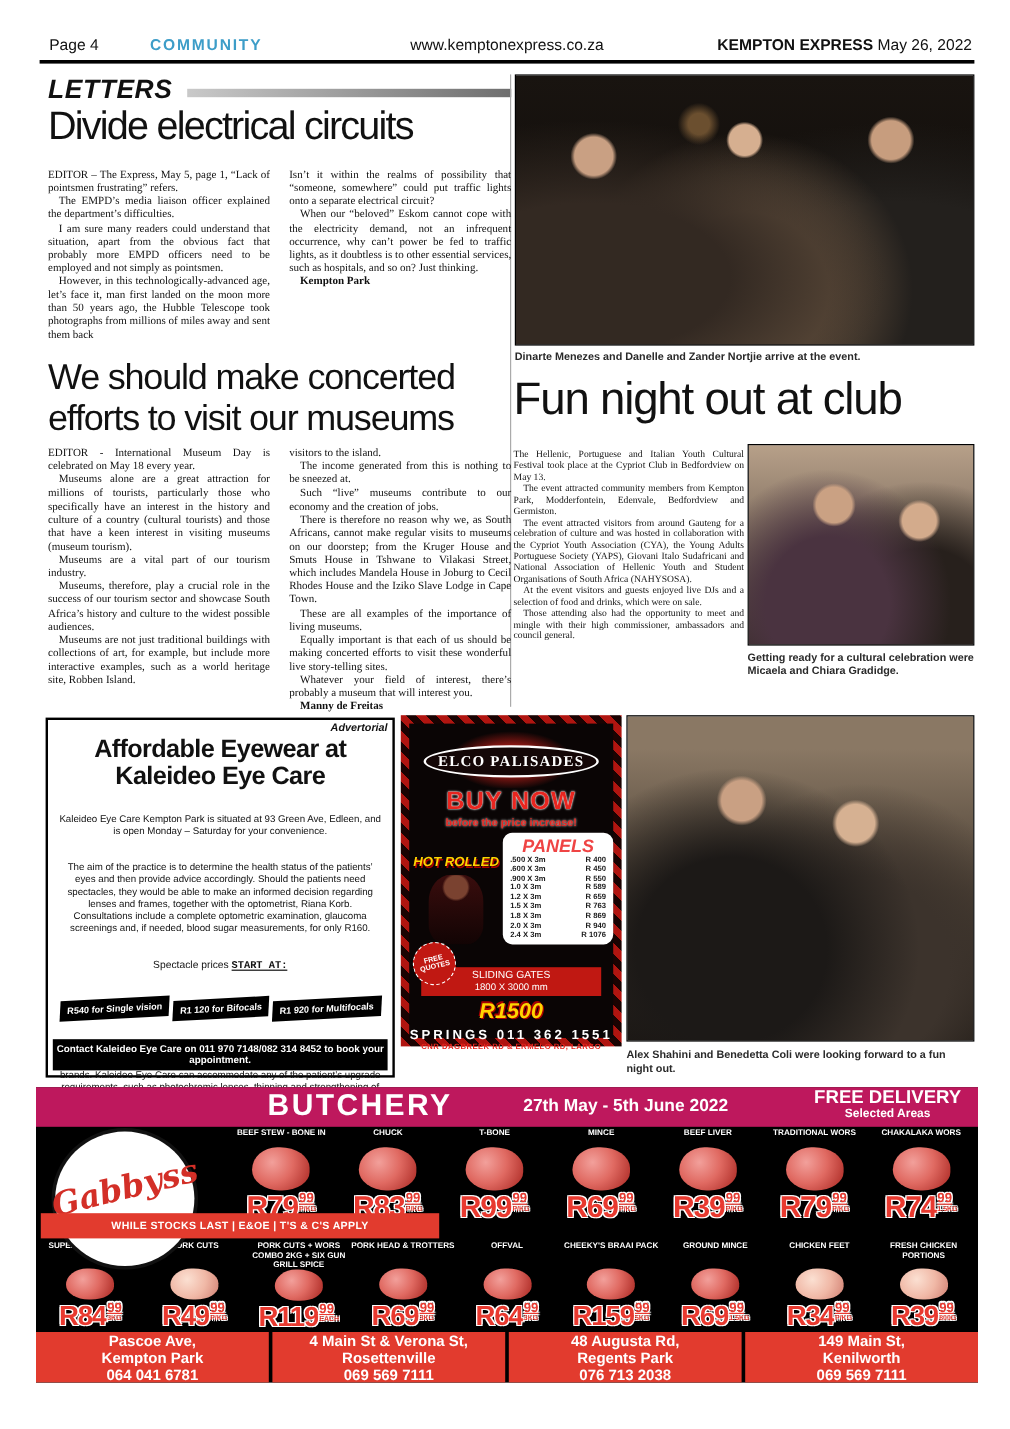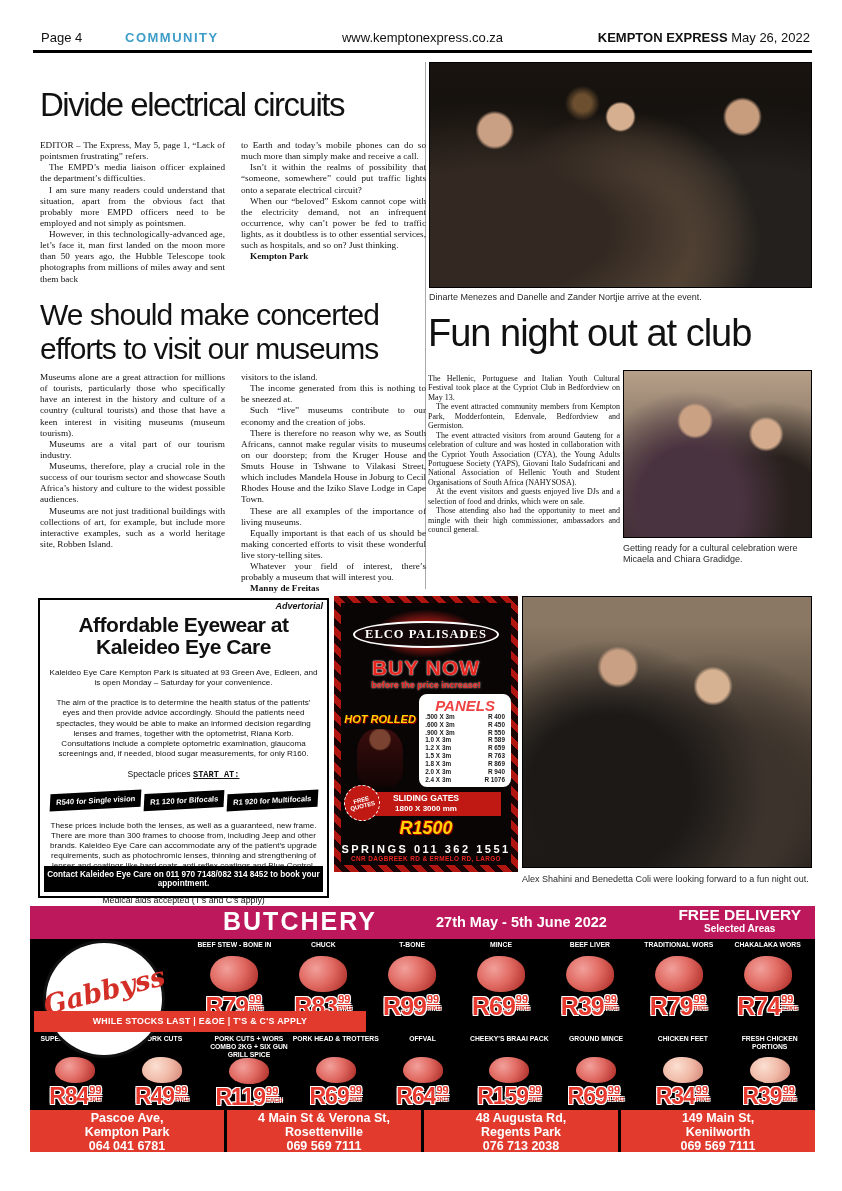--- a/index.html
+++ b/index.html
@@ -30,36 +30,36 @@
   .photo{border:1px solid #000;box-sizing:border-box;position:absolute;}
   .photo1{left:429px;top:62px;width:383px;height:226px;
     background:radial-gradient(circle at 17% 30%,#c9a083 0 4.5%,rgba(0,0,0,0) 5.5%),
       radial-gradient(circle at 50% 24%,#d6af90 0 5%,rgba(0,0,0,0) 6%),
       radial-gradient(circle at 82% 24%,#c79d7e 0 4.5%,rgba(0,0,0,0) 5.5%),
       radial-gradient(ellipse at 16% 75%,#332922 0 26%,rgba(0,0,0,0) 55%),
       radial-gradient(ellipse at 50% 80%,#5e4c3b 0 26%,rgba(0,0,0,0) 52%),
       radial-gradient(ellipse at 84% 78%,#23201d 0 28%,rgba(0,0,0,0) 55%),
       radial-gradient(circle at 40% 18%,#6b4f2f 0 3%,rgba(0,0,0,0) 6%),
       linear-gradient(#191410,#0b0907)}
-  .caption{position:absolute;font-size:9px;font-weight:normal;color:#2a2a2a;line-height:1.25;}
+  .caption{position:absolute;font-size:9px;font-weight:bold;color:#2a2a2a;line-height:1.25;}
   .cap1{left:429px;top:292px;width:383px;}
   .headline3{position:absolute;left:428px;top:314px;width:386px;font-size:38px;letter-spacing:-1px;line-height:1;}
   .club-body{position:absolute;left:428px;top:374px;width:192px;font-family:"Liberation Serif",serif;font-size:8px;line-height:1.18;text-align:justify;}
   .club-body p{margin:0;text-indent:8px;}
   .club-body p:first-child{text-indent:0;}
   .photo2{left:623px;top:370px;width:189px;height:168px;
     background:radial-gradient(circle at 38% 30%,#caa183 0 9%,rgba(0,0,0,0) 11%),
       radial-gradient(circle at 76% 38%,#d3ab8c 0 8%,rgba(0,0,0,0) 10%),
       radial-gradient(ellipse at 35% 80%,#4a3340 0 30%,rgba(0,0,0,0) 60%),
       radial-gradient(ellipse at 78% 82%,#27201c 0 26%,rgba(0,0,0,0) 55%),
       linear-gradient(#b7a089,#6f6053 60%,#352c24)}
   .cap2{left:623px;top:543px;width:189px;}
   
   .eye{position:absolute;left:38px;top:598px;width:291px;height:300px;border:2px solid #000;box-sizing:border-box;background:#fff;}
-  .eye-inner{position:relative;height:100%;padding:4px 8px;box-sizing:border-box;display:flex;flex-direction:column;gap:10px;text-align:center;}
+  .eye-inner{position:relative;height:100%;padding:4px 8px;box-sizing:border-box;display:flex;flex-direction:column;gap:20px;text-align:center;}
   .eye-advert{position:absolute;top:1px;right:4px;font-style:italic;font-weight:bold;font-size:9px;}
   .eye-title{margin-top:10px;font-size:21px;font-weight:900;line-height:1.05;letter-spacing:-.5px;}
   .eye-p{font-size:8.1px;line-height:1.25;margin:0;}
   .eye-pl{font-size:8.6px;}
   .eye-pl .u{font-weight:bold;text-decoration:underline;font-family:Liberation Mono, monospace;}
   .eye-btns{display:flex;justify-content:space-between;margin:2px 2px;}
   .eye-btn{background:#000;color:#fff;font-weight:bold;font-size:7.6px;padding:4px 6px;transform:rotate(-3deg) skewX(-6deg);white-space:nowrap;}
   .eye-med{font-size:8.8px;margin-top:3px;}
   .eye-hours{font-size:9.3px;}
   .eye-contact{position:absolute;left:4px;right:4px;bottom:4px;background:#000;color:#fff;font-weight:bold;font-size:8.2px;padding:4px 2px;}
@@ -72,21 +72,21 @@
   .elco-brand{position:relative;border:2px solid #fff;border-radius:50%;padding:4px 10px;color:#fff;font-weight:bold;font-size:12.5px;font-family:"Liberation Serif",serif;letter-spacing:1px;white-space:nowrap;background:#140707;}
   .elco-buy{margin-top:8px;font-size:21px;font-weight:900;color:#e8251f;letter-spacing:1px;text-shadow:0 0 2px #fff,0 0 1px #fff;}
   .elco-sub{font-size:9px;font-weight:900;color:#e8251f;text-shadow:0 0 2px #fff;}
   .elco-mid{display:flex;width:100%;margin-top:4px;}
   .elco-left{width:46%;position:relative;}
   .elco-hot{margin-top:19px;text-align:center;font-style:italic;font-weight:900;font-size:11px;color:#ffd400;text-shadow:1px 1px 0 #a00;}
   .elco-devil{margin:4px auto 0;width:46px;height:58px;border-radius:40% 40% 30% 30%;background:radial-gradient(circle at 50% 18%,#7a4230 0 18%,rgba(0,0,0,0) 22%),linear-gradient(#3a0d0d,#120404);}
   .elco-panels{width:54%;box-sizing:border-box;background:#fff;border:2px solid #fff;border-radius:8px;padding:2px 4px;}
   .elco-panels-title{color:#ef4444;font-weight:900;font-style:italic;font-size:15px;text-align:center;line-height:1;}
   .panel-row{display:flex;justify-content:space-between;font-size:6.4px;font-weight:bold;color:#1a1a1a;line-height:1.22;}
-  .elco-gates{margin-top:5px;width:88%;background:#c01812;color:#fff;text-align:center;font-weight:700;font-size:8.6px;line-height:1.15;padding:2px 0;}
+  .elco-gates{margin-top:19px;width:88%;background:#c01812;color:#fff;text-align:center;font-weight:400;font-size:8.6px;line-height:1.15;padding:2px 0;}
   .elco-gates .sz{font-size:8px;}
   .elco-price{margin-top:2px;font-style:italic;font-weight:900;font-size:18px;color:#ffd400;text-shadow:1px 1px 0 #a00,-1px -1px 0 #a00;}
   .elco-quotes{position:absolute;left:3px;bottom:44px;width:36px;height:36px;border-radius:50%;background:#c01812;color:#fff;font-weight:900;font-size:6px;display:flex;align-items:center;justify-content:center;text-align:center;transform:rotate(-14deg);border:1px dashed #fff;box-sizing:border-box;}
   .elco-phone{margin-top:4px;color:#fff;font-weight:900;font-size:11px;letter-spacing:2.5px;}
   .elco-addr{color:#e8251f;font-weight:bold;font-size:6.4px;letter-spacing:.4px;}
   
   .photo3{left:522px;top:596px;width:290px;height:272px;
     background:radial-gradient(circle at 33% 26%,#c9a083 0 6%,rgba(0,0,0,0) 7.5%),
       radial-gradient(circle at 66% 33%,#d6b192 0 6%,rgba(0,0,0,0) 7.5%),
       radial-gradient(ellipse at 30% 72%,#1c1917 0 28%,rgba(0,0,0,0) 55%),
@@ -129,43 +129,47 @@
 
 <div class="page">
 
   <div class="hdr">
     <span class="pg">Page 4</span>
     <span class="sect">COMMUNITY</span>
     <span class="url">www.kemptonexpress.co.za</span>
     <span class="paper"><b>KEMPTON EXPRESS</b>&nbsp;<span>May 26, 2022</span></span>
   </div>
 
+  <div class="letters-head">
+    <span class="letters-label">LETTERS</span>
+    <span class="letters-bar"></span>
+  </div>
   <div class="vrule"></div>
 
   <div class="headline1">Divide electrical circuits</div>
   <div class="body-cols bc1">
     <div class="body-col">
         <p>EDITOR – The Express, May 5, page 1, “Lack of pointsmen frustrating” refers.</p>
         <p>The EMPD’s media liaison officer explained the department’s difficulties.</p>
         <p>I am sure many readers could understand that situation, apart from the obvious fact that probably more EMPD officers need to be employed and not simply as pointsmen.</p>
         <p>However, in this technologically-advanced age, let’s face it, man first landed on the moon more than 50 years ago, the Hubble Telescope took photographs from millions of miles away and sent them back</p>
       </div>
     <div class="body-col">
       <div>
-          <p>to Earth and today’s mobile phones can do so much more than simply make and receive a call.</p>
           <p>Isn’t it within the realms of possibility that “someone, somewhere” could put traffic lights onto a separate electrical circuit?</p>
           <p>When our “beloved” Eskom cannot cope with the electricity demand, not an infrequent occurrence, why can’t power be fed to traffic lights, as it doubtless is to other essential services, such as hospitals, and so on? Just thinking.</p>
         </div>
       <p class="sign">Kempton Park</p>
     </div>
   </div>
 
   <div class="headline2">We should make concerted efforts to visit our museums</div>
   <div class="body-cols bc2">
     <div class="body-col">
+        <p>EDITOR - International Museum Day is celebrated on May 18 every year.</p>
         <p>Museums alone are a great attraction for millions of tourists, particularly those who specifically have an interest in the history and culture of a country (cultural tourists) and those that have a keen interest in visiting museums (museum tourism).</p>
         <p>Museums are a vital part of our tourism industry.</p>
         <p>Museums, therefore, play a crucial role in the success of our tourism sector and showcase South Africa’s history and culture to the widest possible audiences.</p>
         <p>Museums are not just traditional buildings with collections of art, for example, but include more interactive examples, such as a world heritage site, Robben Island.</p>
       </div>
     <div class="body-col">
       <div>
           <p>visitors to the island.</p>
           <p>The income generated from this is nothing to be sneezed at.</p>
           <p>Such “live” museums contribute to our economy and the creation of jobs.</p>

